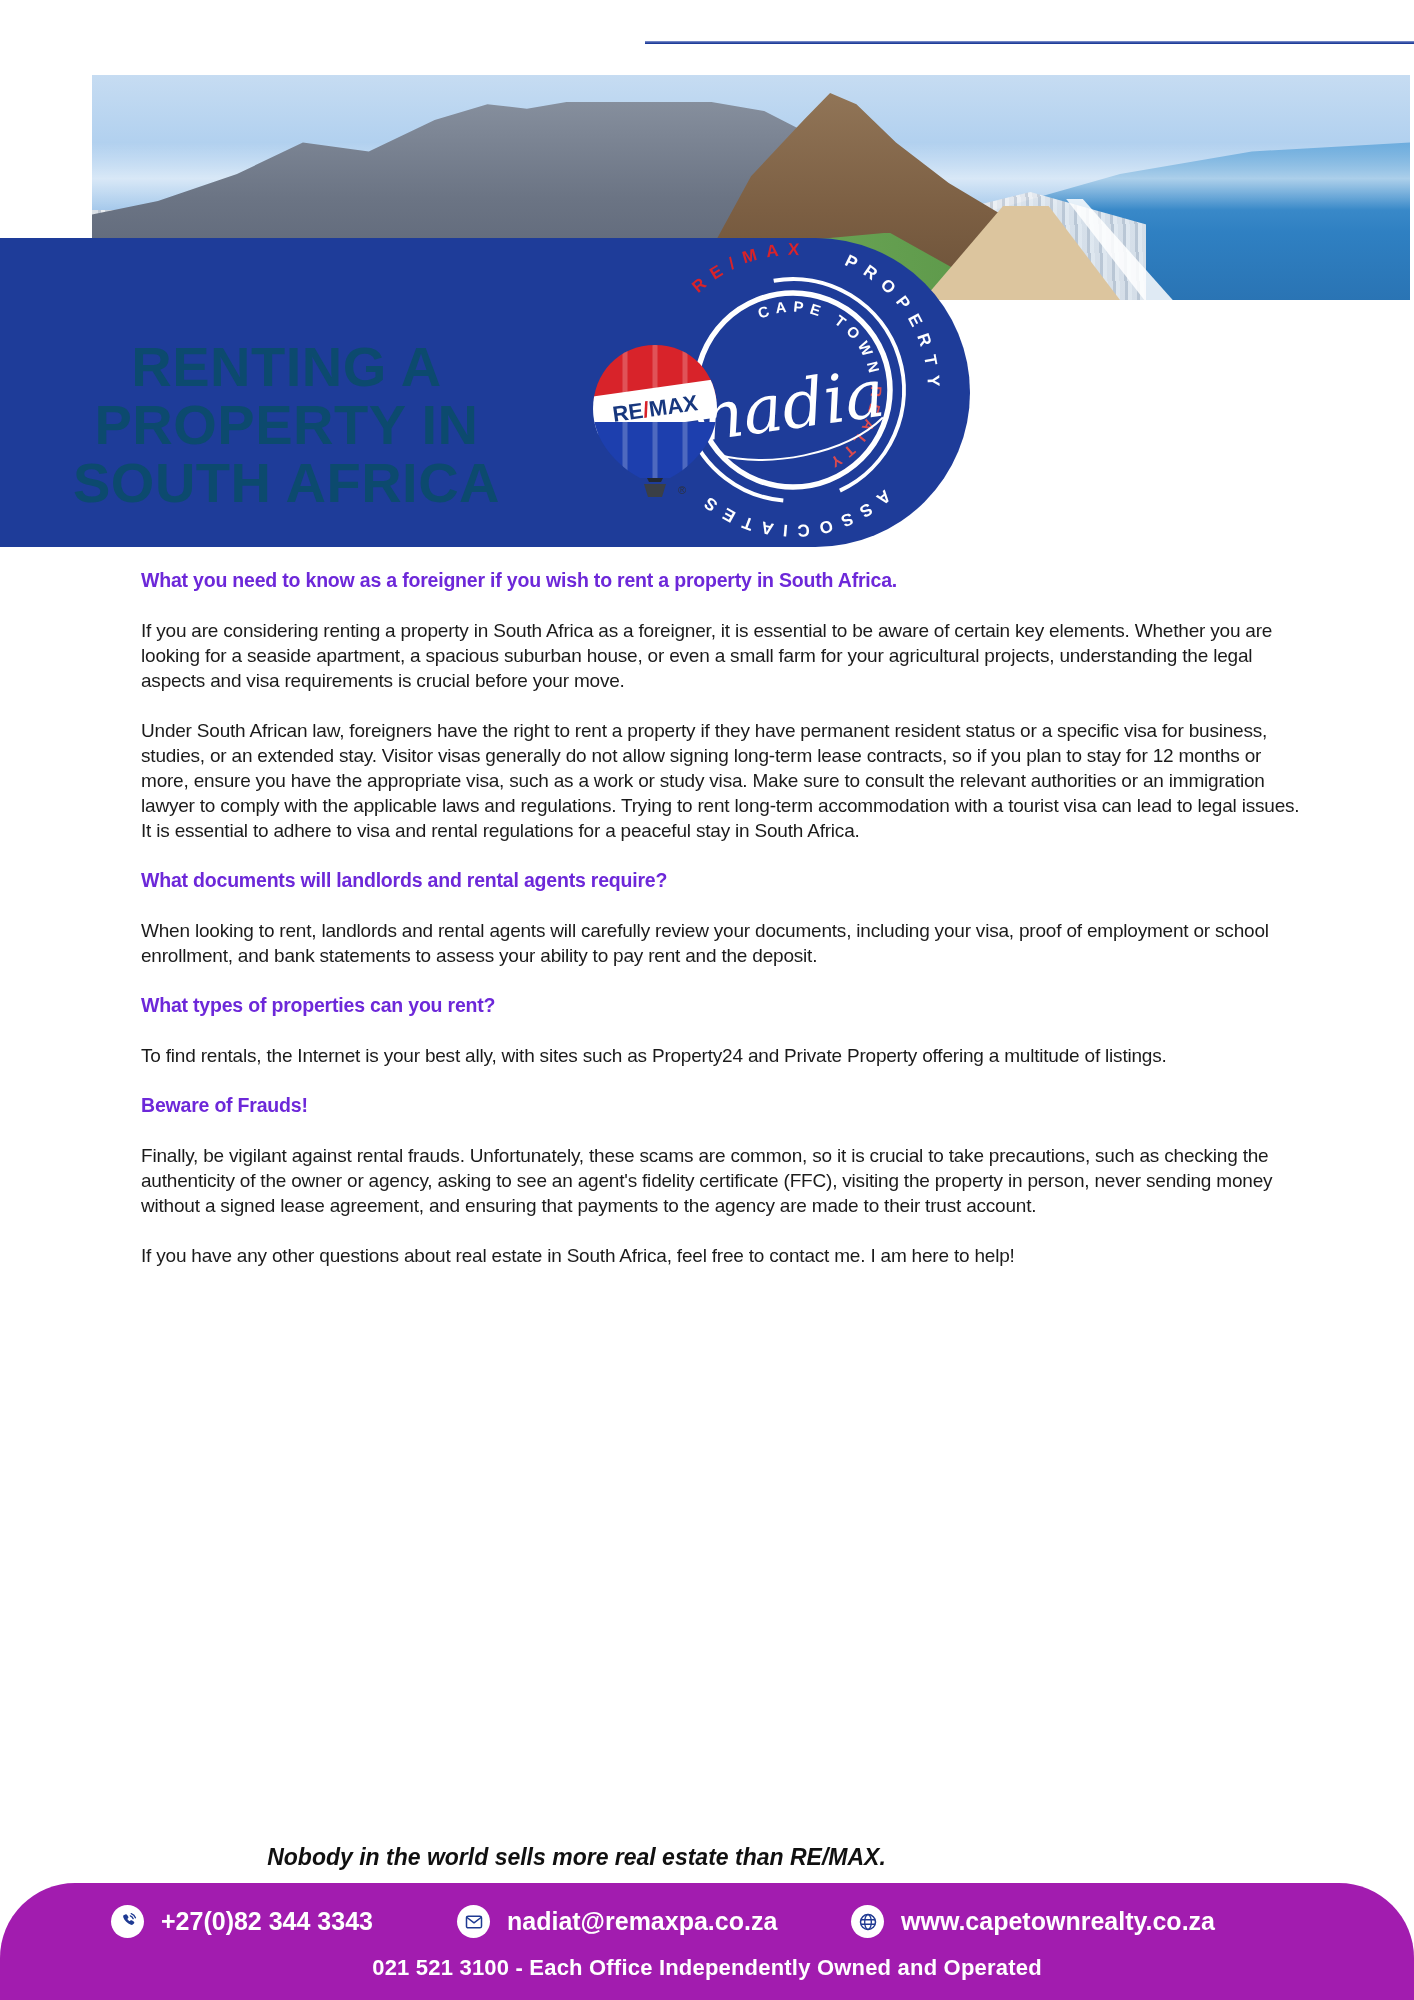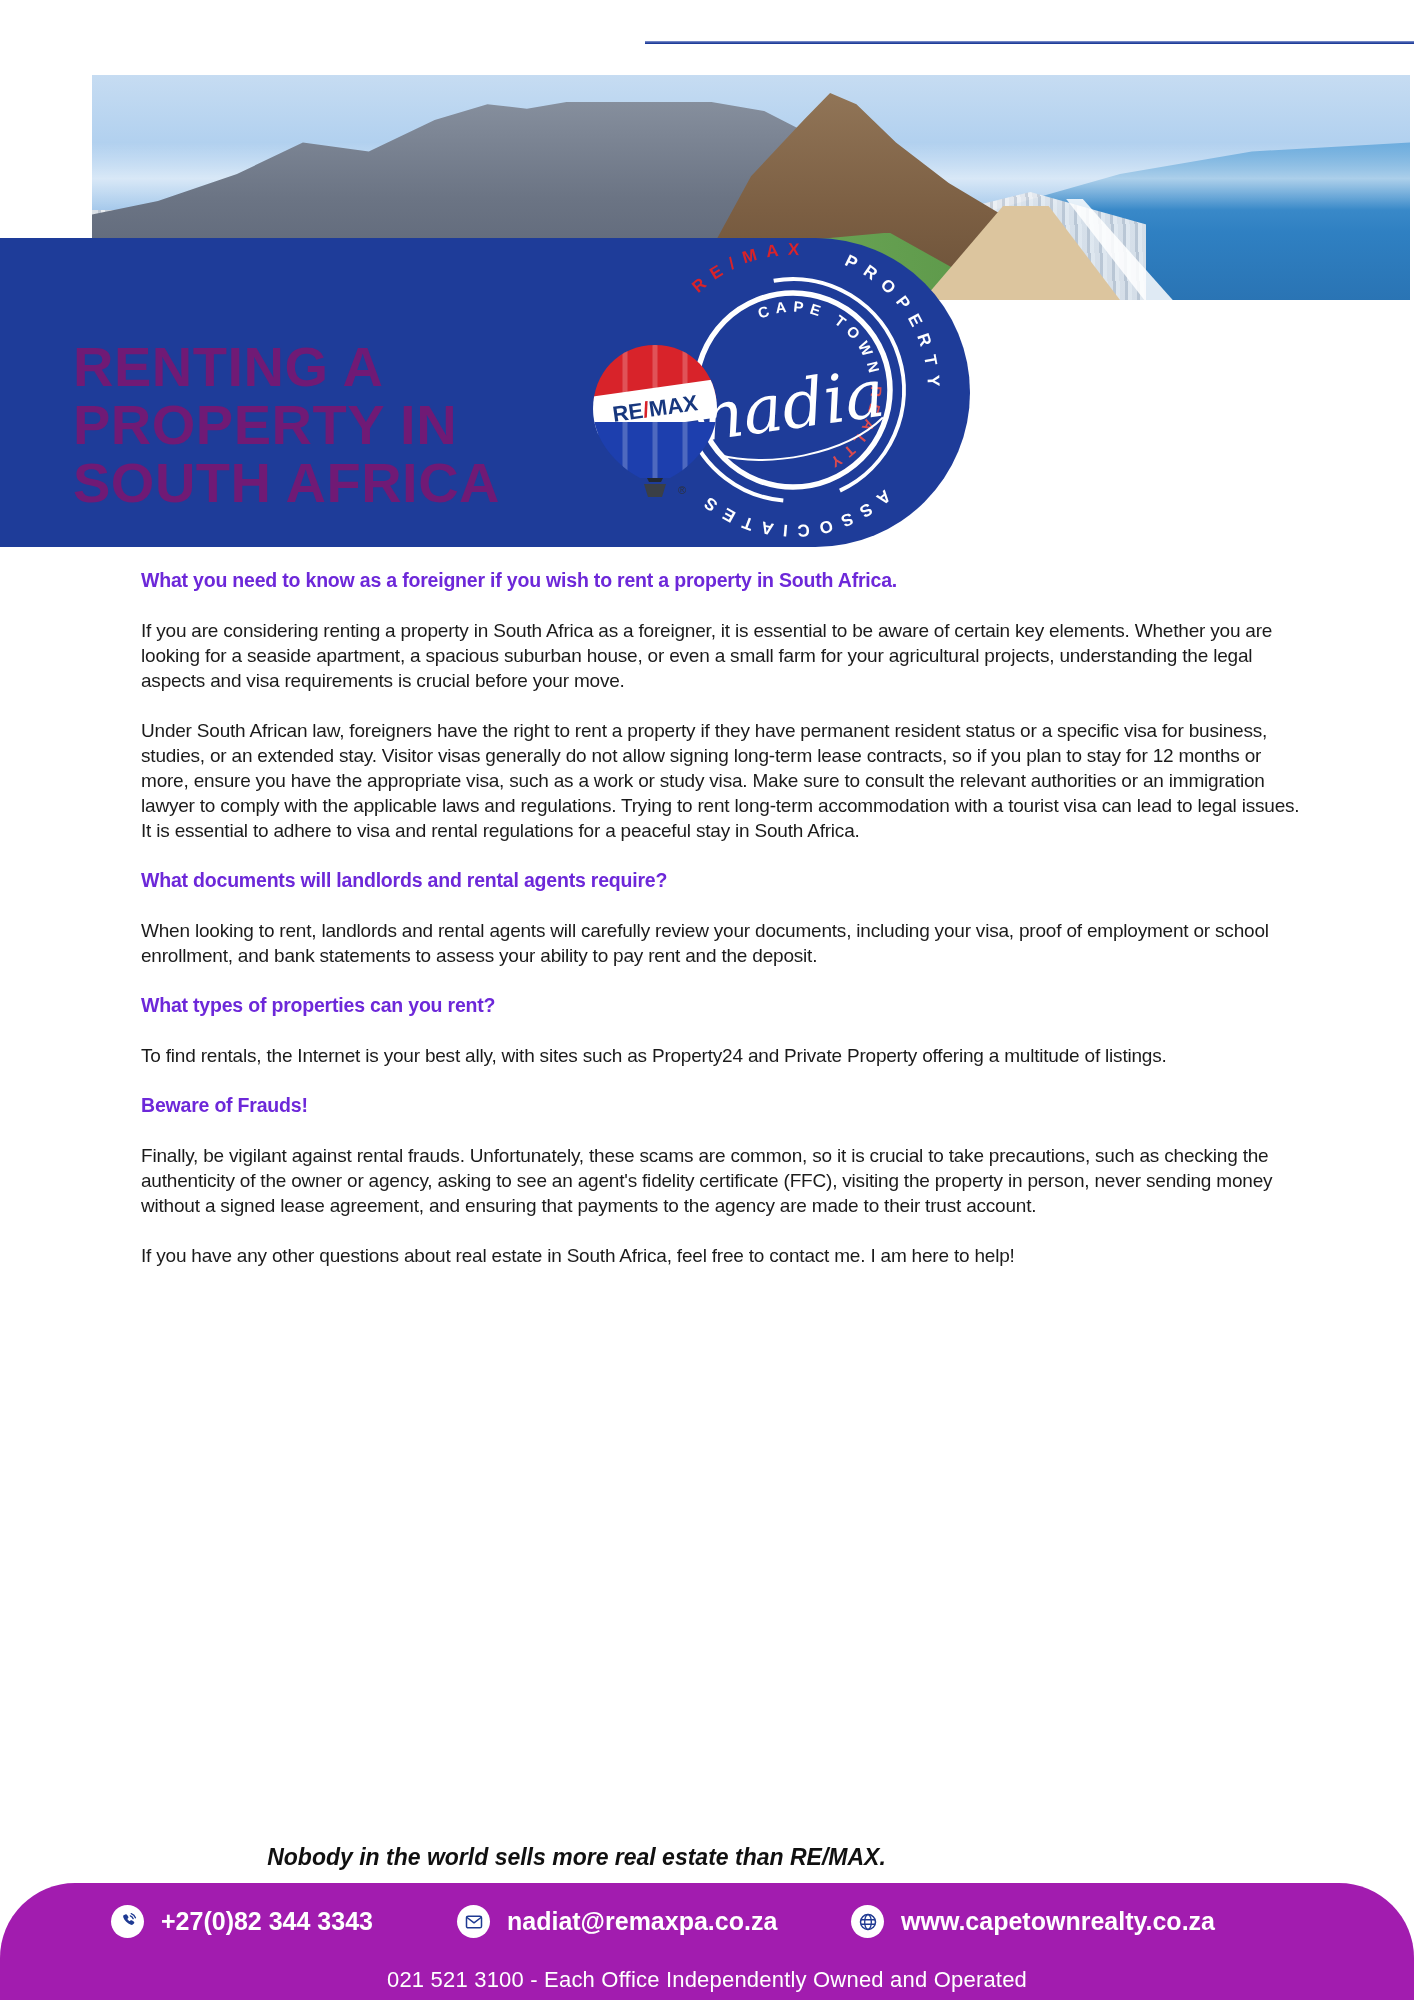--- a/index.html
+++ b/index.html
@@ -32,43 +32,43 @@
   .greens{position:absolute;left:44%;top:70%;width:22%;height:30%;
     background:linear-gradient(90deg,#74ab5c,#5e9a4b);
     clip-path:polygon(0 100%,12% 25%,75% 0,100% 60%,100% 100%);}
   .beach{position:absolute;left:61%;top:58%;width:17%;height:42%;background:#dcc59e;
     clip-path:polygon(12% 100%,48% 0,68% 0,100% 100%);}
   .foam{position:absolute;left:64%;top:55%;width:18%;height:45%;background:rgba(255,255,255,.85);
     clip-path:polygon(55% 0,62% 0,100% 100%,88% 100%);}
   
   .band{position:absolute;left:0;top:238px;width:970px;height:309px;
     background:#1e3c99;border-radius:0 155px 155px 0;}
-  .title{position:absolute;left:73px;top:338px;color:#701a75;font-weight:700;
-    font-size:56px;line-height:58px;letter-spacing:.5px;white-space:nowrap;}
+  .title{position:absolute;left:73px;top:338px;color:#0c4a6e;font-weight:700;
+    font-size:56px;line-height:58px;letter-spacing:.5px;white-space:nowrap;text-align:center;}
   .logo-svg{position:absolute;left:563px;top:160px;width:460px;height:460px;}
   
   .article{position:absolute;left:141px;top:568px;width:1170px;color:#1b1b1b;
     font-size:19px;line-height:25px;letter-spacing:-.2px;}
   .article h3{font-size:19.5px;font-weight:700;color:#6d28d9;margin:0 0 25px 0;}
   .article p{margin:0 0 25px 0;}
   
   .tagline{position:absolute;left:0;top:1844px;width:1153px;text-align:center;
     color:#101010;font-size:23px;font-weight:700;font-style:italic;}
   .footer{position:absolute;left:0;top:1883px;width:1414px;height:117px;
     background:#a21caf;border-radius:75px 75px 0 0;}
   .contact{position:absolute;top:22px;display:flex;align-items:center;}
   .contact .badge{width:33px;height:33px;border-radius:50%;background:#ffffff;
     display:flex;align-items:center;justify-content:center;flex:0 0 auto;}
   .contact .badge svg{width:20px;height:20px;display:block;}
   .contact .label{color:#ffffff;font-size:25px;font-weight:700;margin-left:17px;white-space:nowrap;}
   .contact.c1{left:111px;}
   .contact.c2{left:457px;}
   .contact.c3{left:851px;}
-  .bottom-line{position:absolute;left:0;top:84px;width:100%;text-align:center;
-    color:#ffffff;font-size:22px;font-weight:400;letter-spacing:.2px;}
+  .bottom-line{position:absolute;left:0;top:72px;width:100%;text-align:center;
+    color:#ffffff;font-size:22px;font-weight:700;letter-spacing:.2px;}
 </style>
 </head>
 <body>
 
 <div class="top-line"></div>
 
 <div class="photo">
   <div class="layer ocean"></div>
   <div class="layer haze"></div>
   <div class="city"></div>

